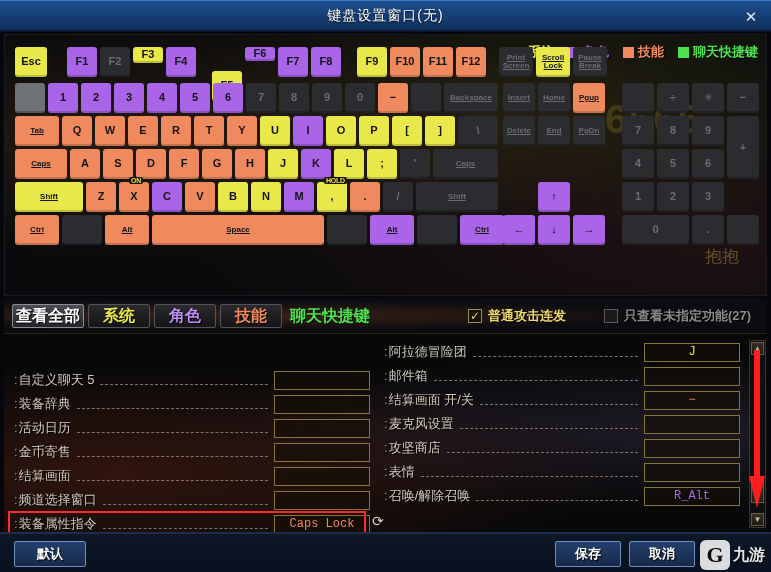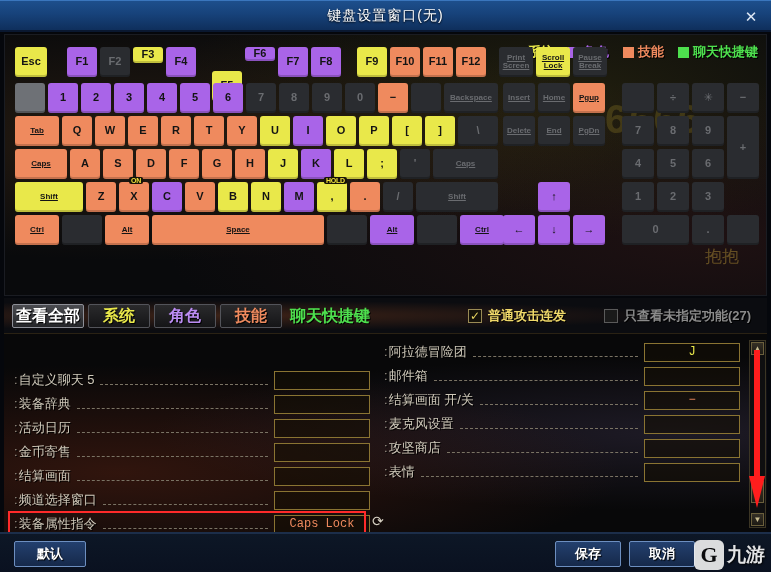--- a/index.html
+++ b/index.html
@@ -227,21 +227,21 @@
     display: flex; align-items: center; gap: 3px;
     opacity: .9; pointer-events: none;
   }
   .wm .g {
     width: 30px; height: 30px; border-radius: 6px;
     background: #f2f2f2; color: #0b0b0b;
     font-size: 22px; font-weight: bold;
     display: flex; align-items: center; justify-content: center;
     font-family: "Liberation Serif", serif;
   }
-  .wm .t { color: #fafafa; font-size: 19px; font-weight: bold; text-shadow: 1px 1px 2px #000; }
+  .wm .t { color: #fafafa; font-size: 16px; font-weight: bold; text-shadow: 1px 1px 2px #000; }
 </style>
 </head>
 <body>
 
 <div id="app">
 
   <div class="titlebar">
     <div class="title">键盘设置窗口(无)</div>
     <div class="close">✕</div>
   </div>
@@ -675,20 +675,25 @@
         <div class="row">
           <span class="rowname">攻坚商店</span>
           <span class="dots"></span>
           <span class="valbox" style="color: rgb(233, 232, 74);"></span>
         </div>
         <div class="row">
           <span class="rowname">表情</span>
           <span class="dots"></span>
           <span class="valbox" style="color: rgb(233, 232, 74);"></span>
         </div>
+        <div class="row">
+          <span class="rowname">召唤/解除召唤</span>
+          <span class="dots"></span>
+          <span class="valbox" style="color: rgb(169, 100, 232);">R_Alt</span>
+        </div>
       </div>
   </div>
 
   <div class="sbar">
     <div class="sbtn up">▲</div>
     <div class="sthumb"></div>
     <div class="sbtn dn">▼</div>
   </div>
   <svg class="redarrow" viewBox="0 0 16 160">
     <rect x="5" y="0" width="6" height="132" fill="#ff1d1d"></rect>

